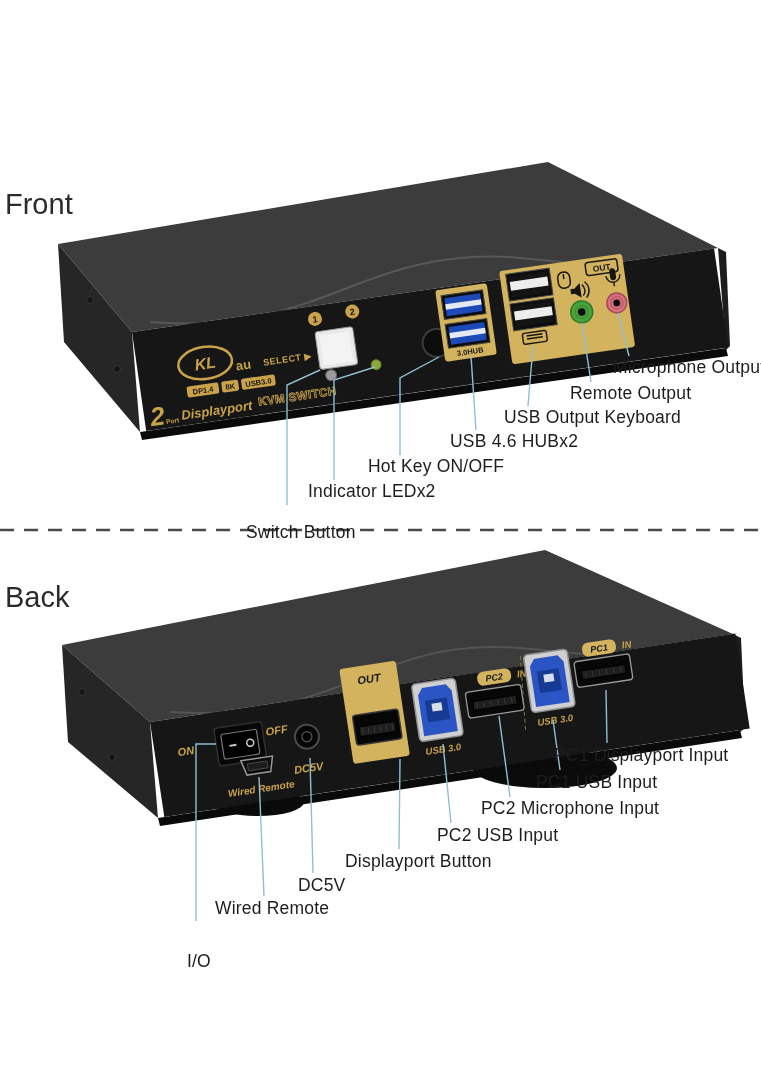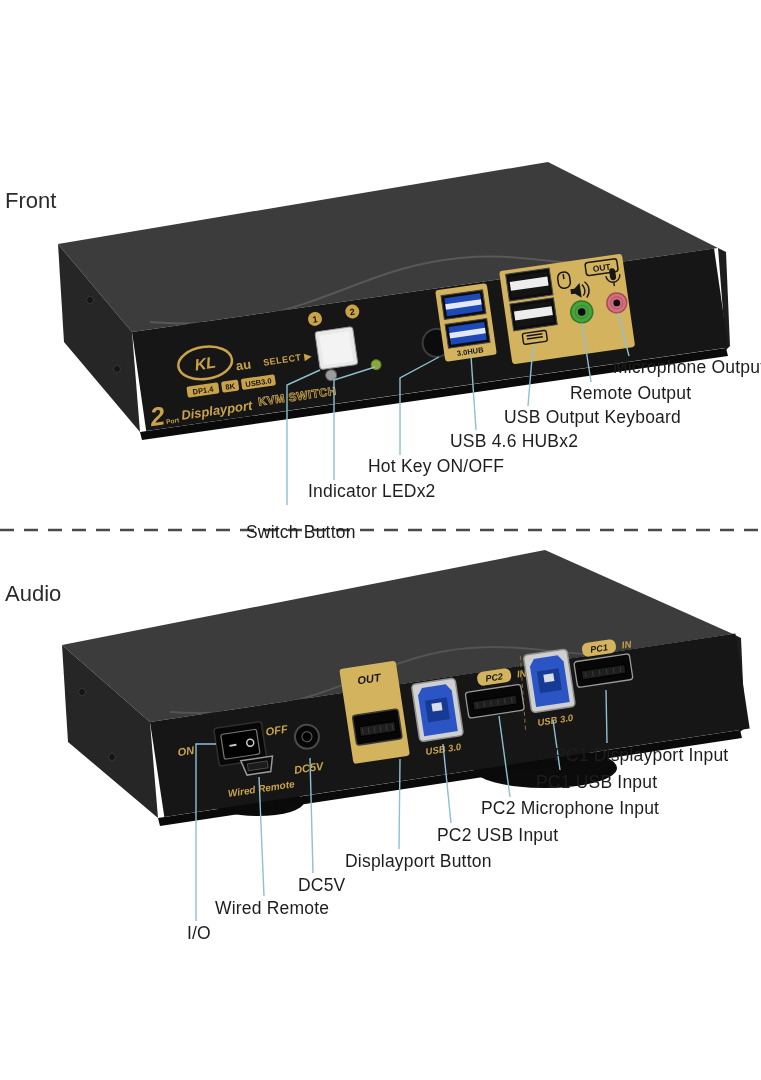--- a/index.html
+++ b/index.html
@@ -2,21 +2,21 @@
 <html><head>
 <meta charset="utf-8">
 <style>
   html,body{margin:0;padding:0;background:#ffffff;}
   .canvas{
     position:relative;width:761px;height:1080px;background:#ffffff;
     font-family:"Liberation Sans",sans-serif;overflow:hidden;
   }
   .canvas svg{position:absolute;left:0;top:0;}
   .section-title{
-    position:absolute;font-size:22px;color:#2b2b2b;line-height:1;white-space:nowrap;
+    position:absolute;font-size:29px;color:#2b2b2b;line-height:1;white-space:nowrap;
   }
   .callout{
     position:absolute;font-size:17.5px;color:#1d1d1d;line-height:1;
     white-space:nowrap;letter-spacing:.2px;
   }
   svg text{font-family:"Liberation Sans",sans-serif;}
   .gold-t{fill:#c9a24a;font-weight:bold;}
   .dark-t{fill:#161616;font-weight:bold;}
 </style>
 </head>
@@ -239,32 +239,32 @@
       <line x1="400" y1="759" x2="399" y2="849"></line>
       <line x1="443" y1="744" x2="451" y2="823"></line>
       <line x1="499" y1="716" x2="510" y2="797"></line>
       <line x1="553" y1="720" x2="560" y2="770"></line>
       <line x1="606" y1="690" x2="607" y2="743"></line>
     </g>
   </g>
 </svg>
 
 <div class="section-title" style="left:5px;top:190px">Front</div>
-<div class="section-title" style="left:5px;top:583px">Audio</div>
+<div class="section-title" style="left:5px;top:583px">Back</div>
 
 <div class="callout" style="left:613px;top:359px">Microphone Output</div>
 <div class="callout" style="left:570px;top:385px">Remote Output</div>
 <div class="callout" style="left:504px;top:409px">USB Output Keyboard</div>
 <div class="callout" style="left:450px;top:433px">USB 4.6 HUBx2</div>
 <div class="callout" style="left:368px;top:458px">Hot Key ON/OFF</div>
 <div class="callout" style="left:308px;top:483px">Indicator LEDx2</div>
 <div class="callout" style="left:246px;top:524px">Switch Button</div>
 
 <div class="callout" style="left:554px;top:747px">PC1 Displayport Input</div>
 <div class="callout" style="left:536px;top:774px">PC1 USB Input</div>
 <div class="callout" style="left:481px;top:800px">PC2 Microphone Input</div>
 <div class="callout" style="left:437px;top:827px">PC2 USB Input</div>
 <div class="callout" style="left:345px;top:853px">Displayport Button</div>
 <div class="callout" style="left:298px;top:877px">DC5V</div>
 <div class="callout" style="left:215px;top:900px">Wired Remote</div>
-<div class="callout" style="left:187px;top:925px">I/O</div>
+<div class="callout" style="left:187px;top:953px">I/O</div>
 
 </div>
 
 </body></html>

